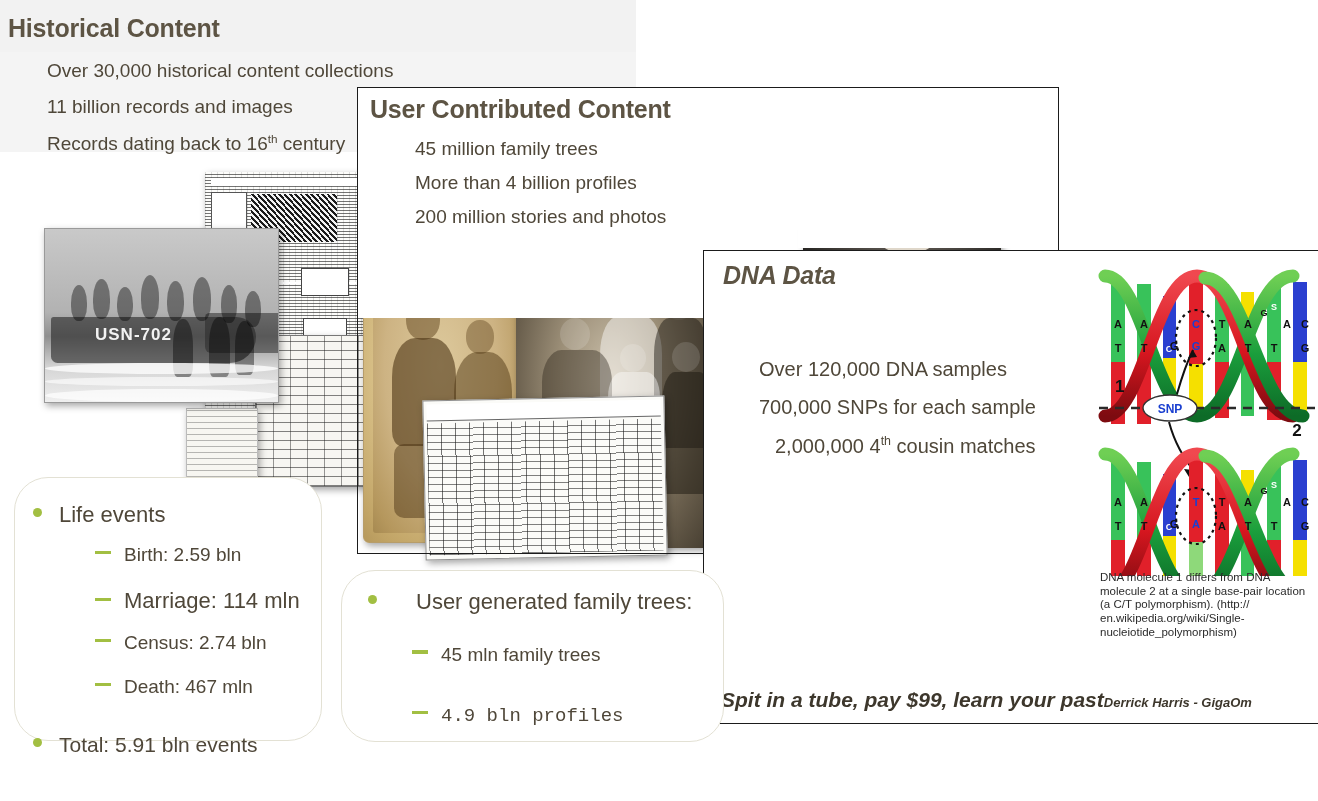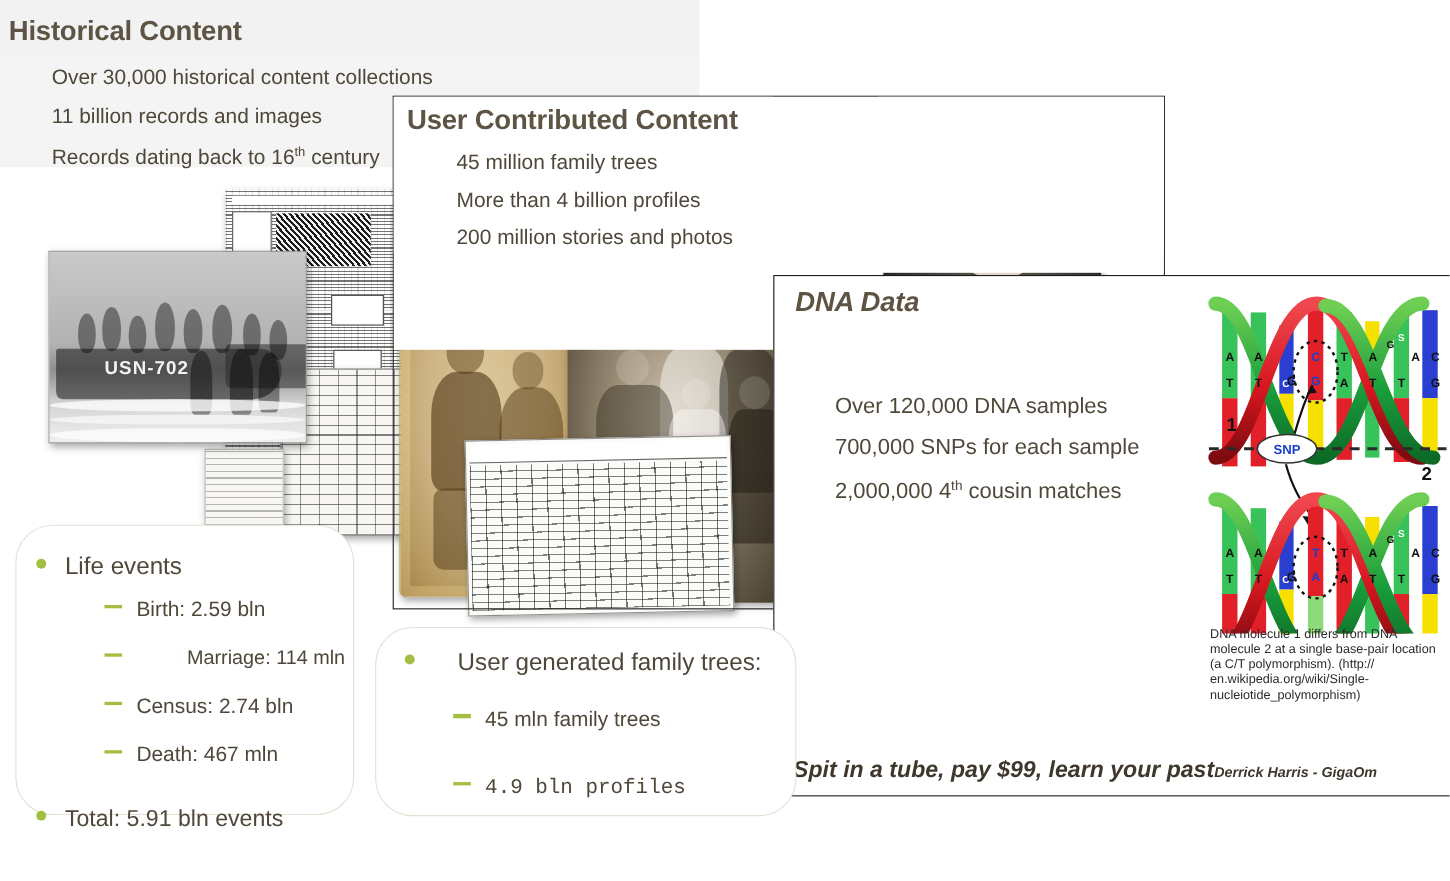--- a/index.html
+++ b/index.html
@@ -246,21 +246,21 @@
   <div class="panel bordered" style="left:703px;top:250px;width:622px;height:472px;background:#ffffff;">
 
     <div class="panel-title" style="position:absolute;left:19px;top:10px;font-size:25px;font-style:italic;">DNA Data</div>
 
     <div class="bullet-line" style="position:absolute;left:55px;top:107px;font-size:20px;">
       <span>Over 120,000 DNA samples</span>
     </div>
     <div class="bullet-line" style="position:absolute;left:55px;top:145px;font-size:20px;">
       <span>700,000 SNPs for each sample</span>
     </div>
-    <div class="bullet-line" style="position:absolute;left:55px;top:183px;font-size:20px;">
+    <div class="bullet-line" style="position:absolute;left:71px;top:183px;font-size:20px;">
       <span>2,000,000 4</span><sup>th</sup><span> cousin matches</span>
     </div>
 
     <div style="position:absolute;left:393px;top:15px;width:222px;height:310px;">
       <svg width="222" height="310" viewBox="0 0 222 310">
         <defs>
           <linearGradient id="gGreen" x1="0" y1="0" x2="0" y2="1">
             <stop offset="0%" stop-color="#6fcf54"></stop>
               <stop offset="55%" stop-color="#1a9e3c"></stop>
               <stop offset="100%" stop-color="#0d6b27"></stop>
@@ -400,21 +400,21 @@
       <span class="rb-dot"></span>
       <span class="rb-text" style="font-size:22px;">Life events</span>
     </div>
 
     <div class="rb-row" style="left:80px;top:66px;">
       <span class="rb-dash"></span>
       <span class="rb-text" style="font-size:19px;">Birth: 2.59 bln</span>
     </div>
     <div class="rb-row" style="left:80px;top:110px;">
       <span class="rb-dash"></span>
-      <span class="rb-text" style="font-size:18px;margin-left:46px;">Marriage:  114 mln</span>
+      <span class="rb-text" style="font-size:22px;">Marriage:  114 mln</span>
     </div>
     <div class="rb-row" style="left:80px;top:154px;">
       <span class="rb-dash"></span>
       <span class="rb-text" style="font-size:19px;">Census:  2.74 bln</span>
     </div>
     <div class="rb-row" style="left:80px;top:198px;">
       <span class="rb-dash"></span>
       <span class="rb-text" style="font-size:19px;">Death:  467 mln</span>
     </div>
 

